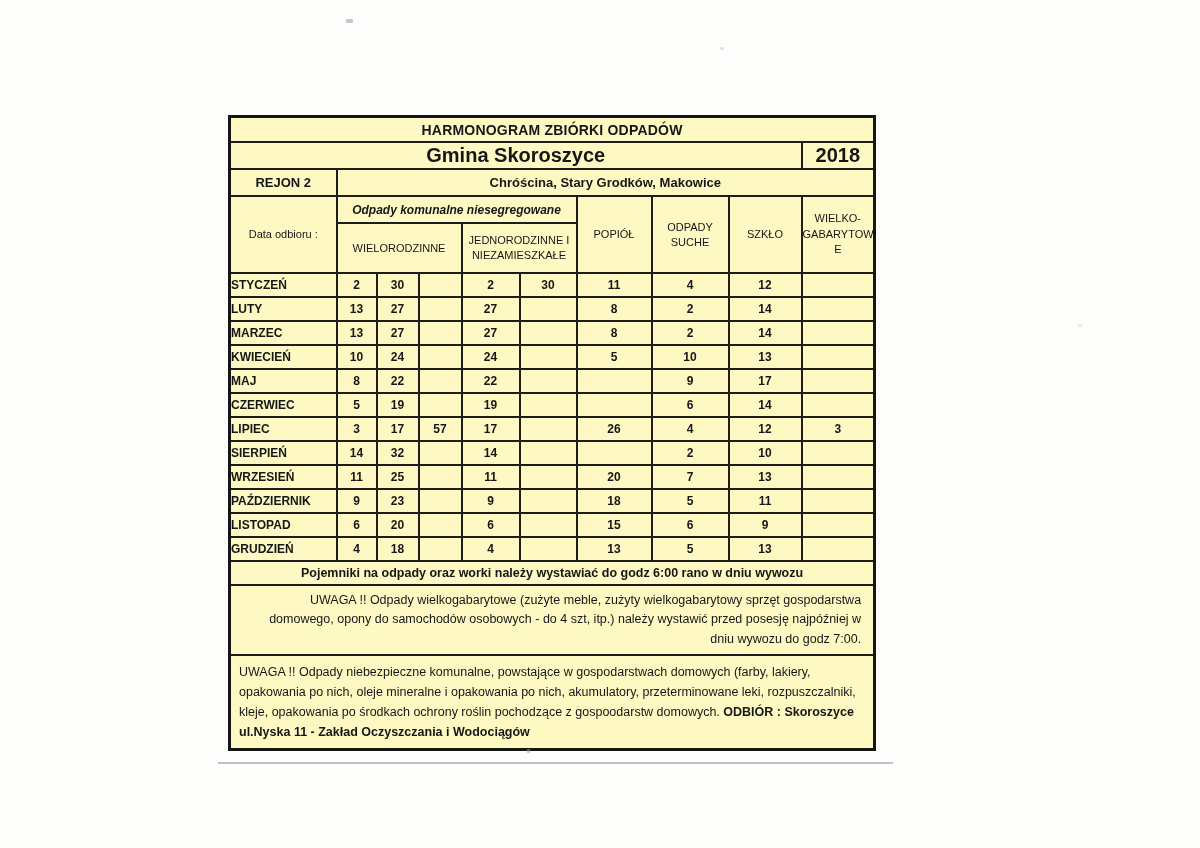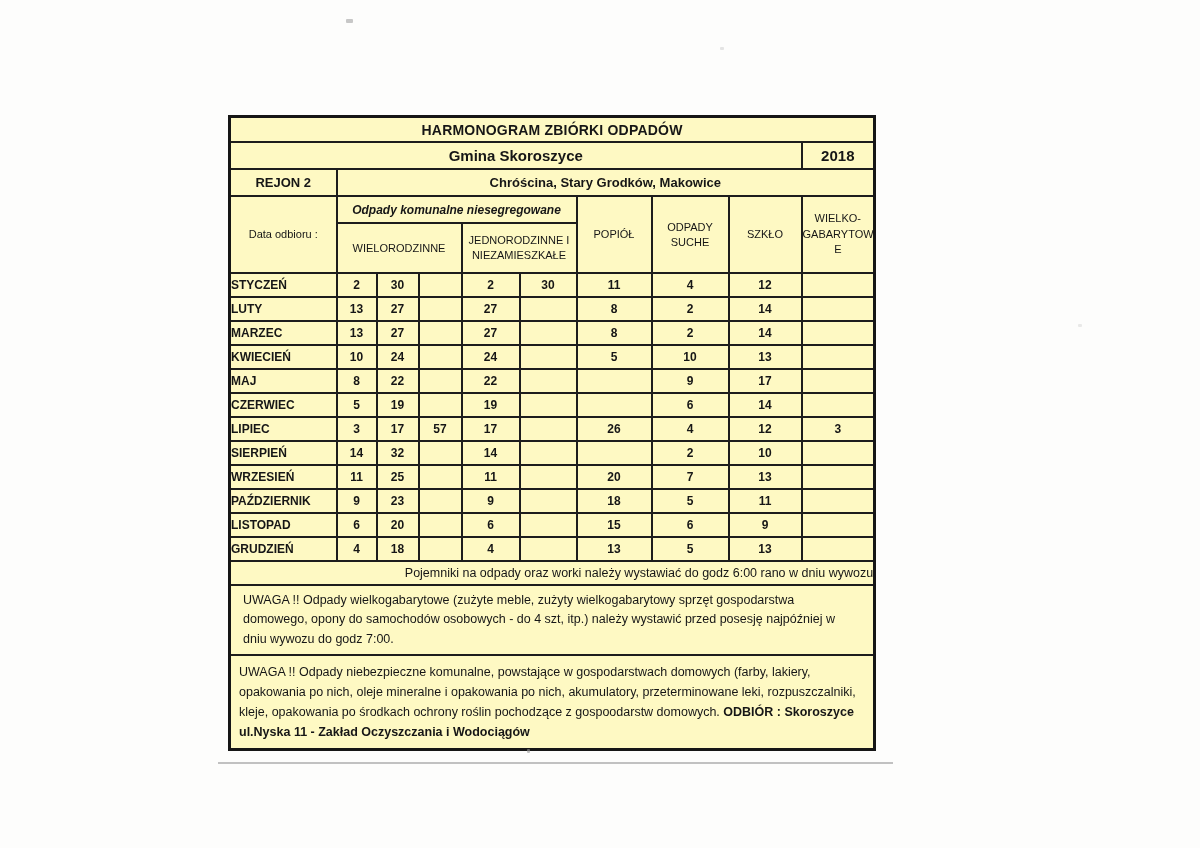--- a/index.html
+++ b/index.html
@@ -26,34 +26,34 @@
     border: 2px solid #1d1d1d;
     overflow: hidden;
     padding: 0;
     vertical-align: middle;
   }
   tr.r-title td {
     height: 23px;
     font-size: 14px; font-weight: bold;
     text-align: center; letter-spacing: 0.2px;
   }
-  tr.r-gmina td { height: 25px; font-size: 15px; font-weight: bold; text-align: center; }
+  tr.r-gmina td { height: 25px; font-size: 20px; font-weight: bold; text-align: center; }
   tr.r-rejon td { height: 25px; font-size: 13px; font-weight: bold; text-align: center; }
   tr.r-hdr1 td, tr.r-hdr2 td { text-align: center; }
   tr.r-hdr1 td.grp { height: 25px; font-size: 12px; font-weight: bold; font-style: italic; }
   td.hdr { font-size: 11px; font-weight: normal; line-height: 1.35; }
   tr.r-hdr2 td { height: 48px; }
   td.bulkyhdr { white-space: pre-line; font-size: 11px; font-weight: normal; line-height: 1.4; text-align: center; }
   tr.r-data td { height: 22px; font-size: 12px; font-weight: bold; }
   td.month { text-align: left; padding-left: 4px; }
   td.num { text-align: center; }
-  tr.r-note1 td { height: 22px; font-size: 12.5px; font-weight: normal; text-align: right; }
+  tr.r-note1 td { height: 22px; font-size: 12.5px; font-weight: bold; text-align: center; }
   tr.r-note2 td {
     height: 62px; font-size: 12.5px; font-weight: normal;
-    text-align: left; padding: 3px 12px; line-height: 1.55;
+    text-align: right; padding: 3px 12px; line-height: 1.55;
   }
   tr.r-note3 td {
     height: 86px; font-size: 12.5px; font-weight: normal;
     text-align: left; padding: 3px 8px; line-height: 1.6;
   }
   tr.r-note3 td b { font-weight: bold; }
   .faint-rule {
     position: absolute;
     left: 218px; top: 762px;
     width: 675px; height: 2px;

